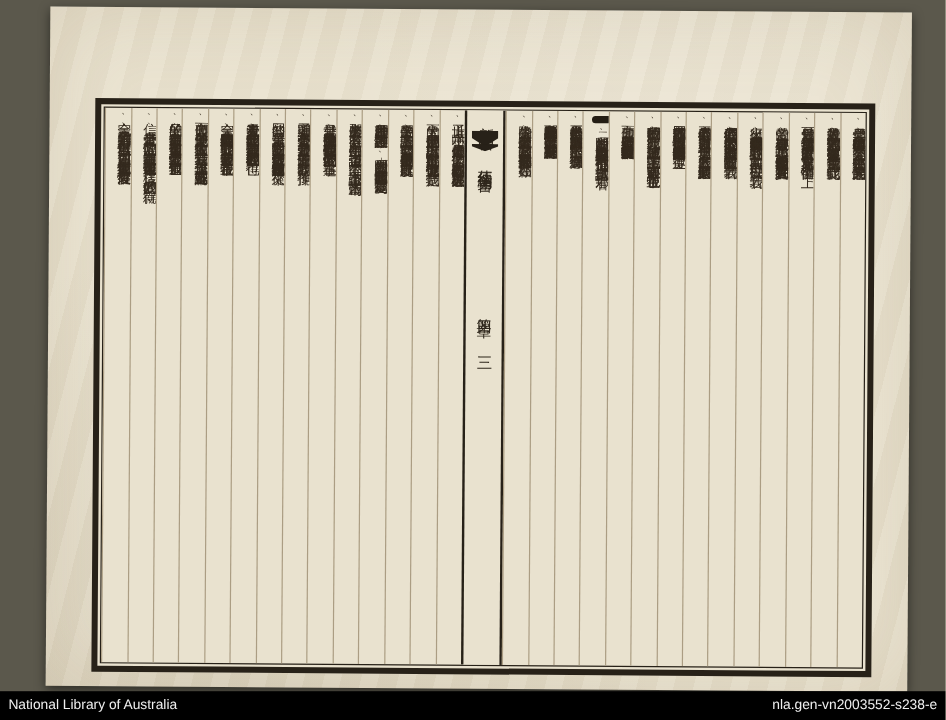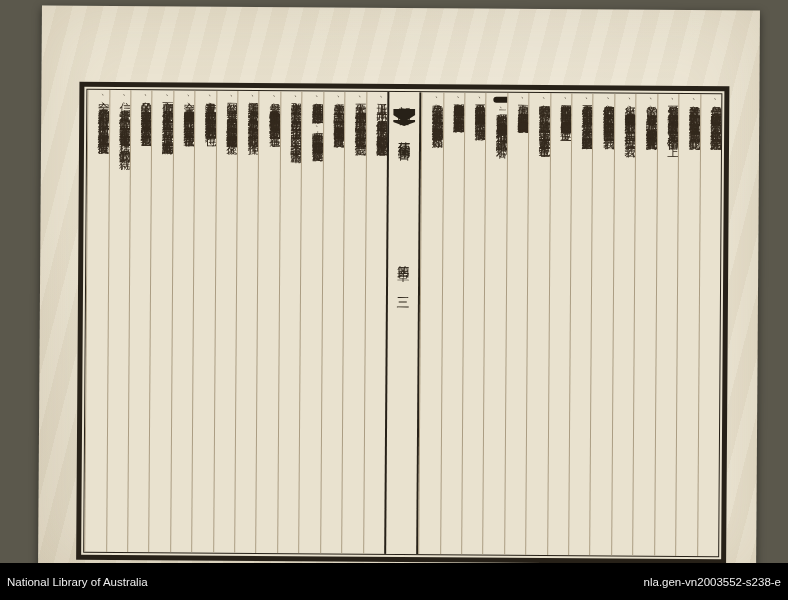--- a/index.html
+++ b/index.html
@@ -49,21 +49,21 @@
     display:flex;flex-direction:column;align-items:center;
     color:#2e261b;
   }
   .vtext{writing-mode:vertical-rl;text-orientation:upright;line-height:1;}
   .book-title{font-size:13px;letter-spacing:2px;margin-top:4px;}
   .section-title{font-size:12.5px;letter-spacing:1px;margin-top:3px;}
   .chapter-heading{font-size:12.5px;letter-spacing:2px;margin-top:116px;}
   .page-number{font-size:13px;margin-top:26px;}
   .fishtail{margin:5px 0 3px;}
   .footer{
-    position:absolute;left:0;bottom:0;width:100%;height:37px;background:#000;
+    position:absolute;left:0;bottom:0;width:100%;height:24px;background:#000;
     color:#efefef;font-family:"Liberation Sans", sans-serif;font-size:11.5px;
     display:flex;justify-content:space-between;align-items:center;
     padding:0 7px;box-sizing:border-box;
   }
 </style>
 </head>
 <body>
 
 <div class="paper">
   <div class="wrinkles"></div>

